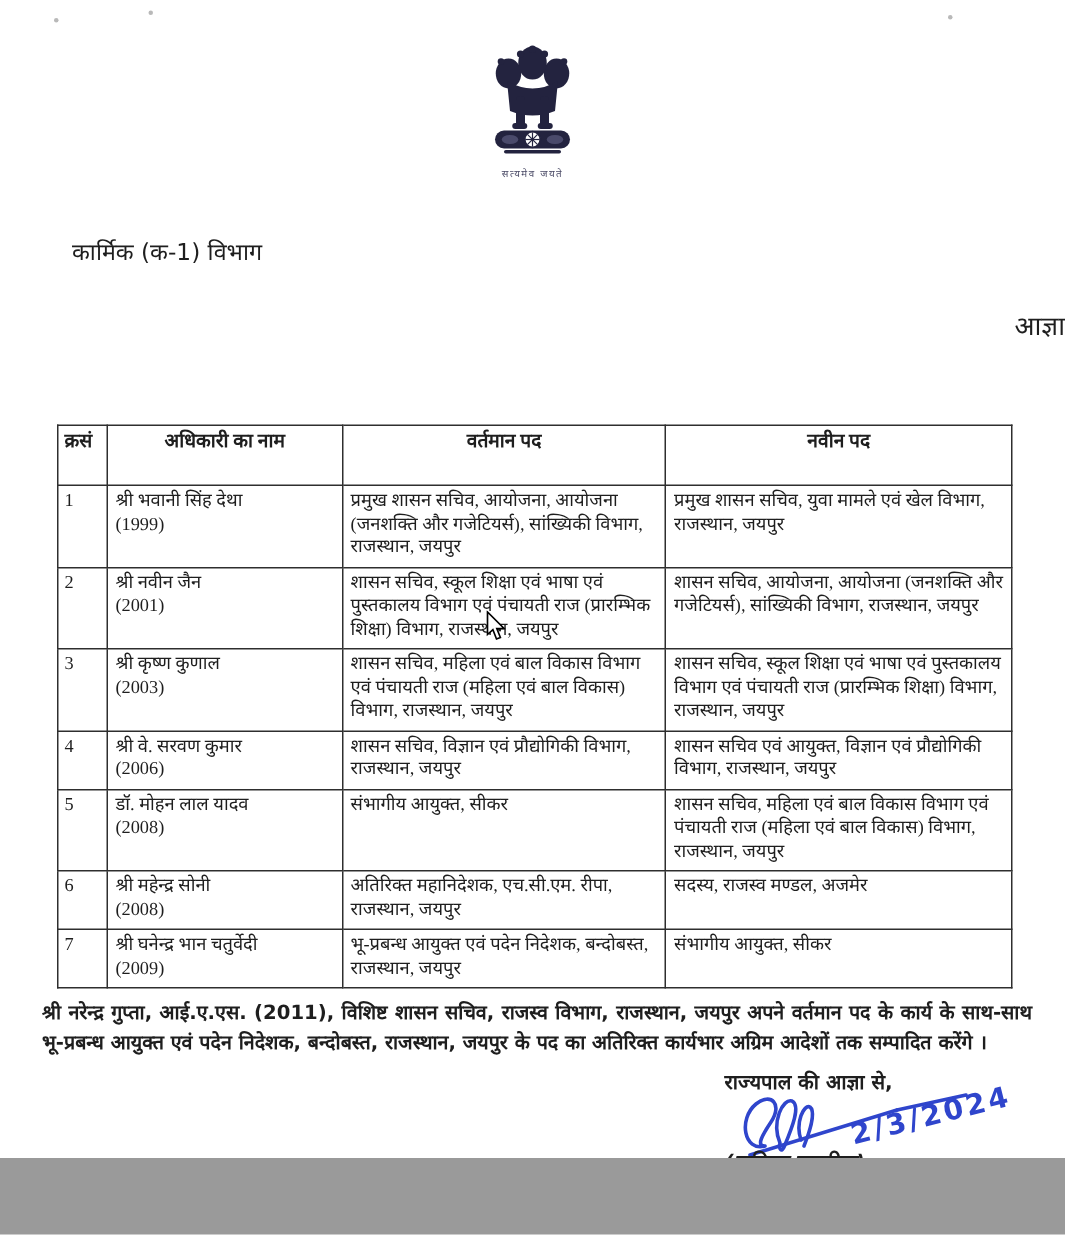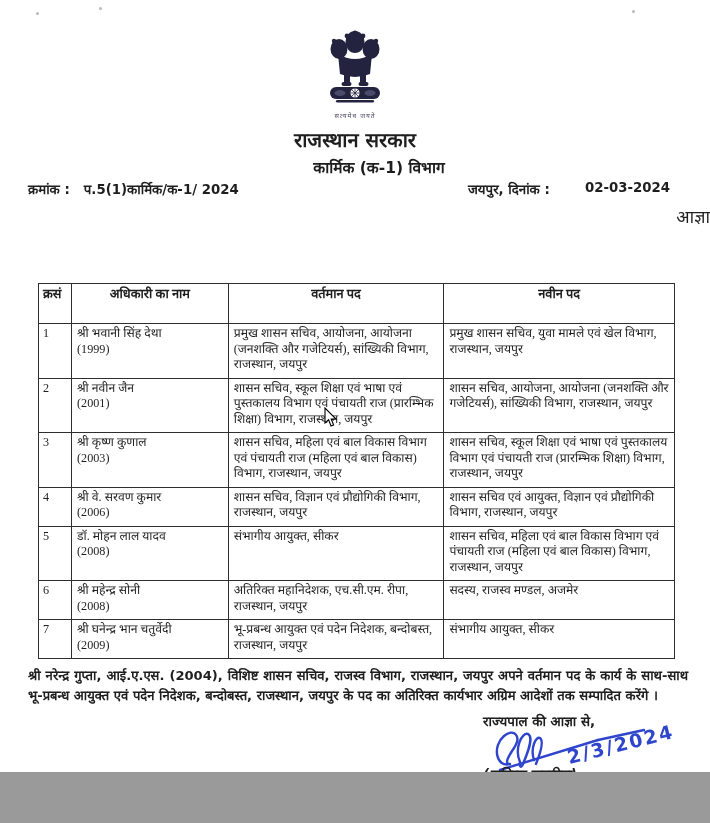--- a/index.html
+++ b/index.html
@@ -16,21 +16,21 @@
     background:#ffffff;
     font-family:"DejaVu Sans","Liberation Sans",sans-serif;
     color:var(--ink);
     overflow:hidden;
   }
   .speck{position:absolute;background:#b9b9b9;border-radius:50%;}
   
   .emblem-wrap{position:absolute;top:30px;left:0;right:0;text-align:center;}
   .emblem-caption{font-size:6.5px;color:#4a4a66;letter-spacing:1px;margin-top:1px;}
   .gov-title{position:absolute;top:126px;left:0;right:0;text-align:center;font-size:20px;font-weight:bold;}
-  .dept-title{position:absolute;top:156px;left:0;right:0;text-align:center;font-size:15.5px;font-weight:bold;margin-left:48px;}
+  .dept-title{position:absolute;top:156px;left:0;right:0;text-align:left;font-size:15.5px;font-weight:normal;margin-left:48px;}
   .ref-row{position:absolute;top:180px;left:28px;right:0;font-size:13.3px;font-weight:bold;height:20px;}
   .ref-label{margin-right:14px;}
   .place-date{position:absolute;left:440px;top:0;}
   .date-value{position:absolute;left:557px;top:0;}
   .order-title{position:absolute;top:204px;left:0;right:0;text-align:right;font-size:17.5px;font-weight:normal;padding-left:15px;}
   .intro{position:absolute;top:233px;left:29px;right:24px;font-size:13.1px;font-weight:bold;}
   
   table.transfer{
     position:absolute;top:283px;left:38px;
     width:637px;border-collapse:collapse;
@@ -102,28 +102,22 @@
         <line x1="31" y1="58.2" x2="31" y2="67.8"></line>
         <line x1="26.2" y1="63" x2="35.8" y2="63"></line>
         <line x1="27.6" y1="59.6" x2="34.4" y2="66.4"></line>
         <line x1="27.6" y1="66.4" x2="34.4" y2="59.6"></line>
       </g>
       <rect x="12" y="70" width="38" height="2.4" rx="1.2" fill="#23233f"></rect>
     </svg>
     <div class="emblem-caption">सत्यमेव जयते</div>
   </div>
 
-  <div class="gov-title">राजस्थान सरकार</div>
   <div class="dept-title">कार्मिक (क-1) विभाग</div>
 
-  <div class="ref-row">
-    <span class="ref-label">क्रमांक :</span><span>प.5(1)कार्मिक/क-1/ 2024</span>
-    <span class="place-date">जयपुर, दिनांक :</span>
-    <span class="date-value">02-03-2024</span>
-  </div>
 
   <div class="order-title">आज्ञा</div>
 
   <table class="transfer">
     <colgroup>
       <col style="width:33px">
         <col style="width:157px">
         <col style="width:216px">
         <col style="width:231px">
     </colgroup>
@@ -195,21 +189,21 @@
           <td>
             <div>श्री घनेन्द्र भान चतुर्वेदी</div>
             <div>(2009)</div>
           </td>
           <td>भू-प्रबन्ध आयुक्त एवं पदेन निदेशक, बन्दोबस्त, राजस्थान, जयपुर</td>
           <td>संभागीय आयुक्त, सीकर</td>
         </tr>
       </tbody>
   </table>
 
-  <div class="note">श्री नरेन्द्र गुप्ता, आई.ए.एस. (2004), विशिष्ट शासन सचिव, राजस्व विभाग, राजस्थान, जयपुर अपने वर्तमान पद के कार्य के साथ-साथ भू-प्रबन्ध आयुक्त एवं पदेन निदेशक, बन्दोबस्त, राजस्थान, जयपुर के पद का अतिरिक्त कार्यभार अग्रिम आदेशों तक सम्पादित करेंगे ।</div>
+  <div class="note">श्री नरेन्द्र गुप्ता, आई.ए.एस. (2011), विशिष्ट शासन सचिव, राजस्व विभाग, राजस्थान, जयपुर अपने वर्तमान पद के कार्य के साथ-साथ भू-प्रबन्ध आयुक्त एवं पदेन निदेशक, बन्दोबस्त, राजस्थान, जयपुर के पद का अतिरिक्त कार्यभार अग्रिम आदेशों तक सम्पादित करेंगे ।</div>
 
   <div class="by-order">राज्यपाल की आज्ञा से,</div>
 
   <svg class="signature-svg" width="200" height="55" viewBox="0 0 200 55" aria-hidden="true">
     <g fill="none" stroke="#2f45cc" stroke-width="2.4" stroke-linecap="round">
       <path d="M62 40 C 48 44, 44 22, 56 12 C 66 4, 74 12, 66 24 C 60 33, 56 40, 62 40"></path>
       <path d="M72 38 C 66 24, 74 8, 80 10 C 86 13, 80 28, 75 40 C 73 45, 71 42, 72 38"></path>
       <path d="M86 36 C 82 24, 88 12, 92 14 C 96 17, 92 30, 88 40"></path>
       <path d="M52 46 L 150 16"></path>
       <path d="M150 16 L 196 6"></path>

